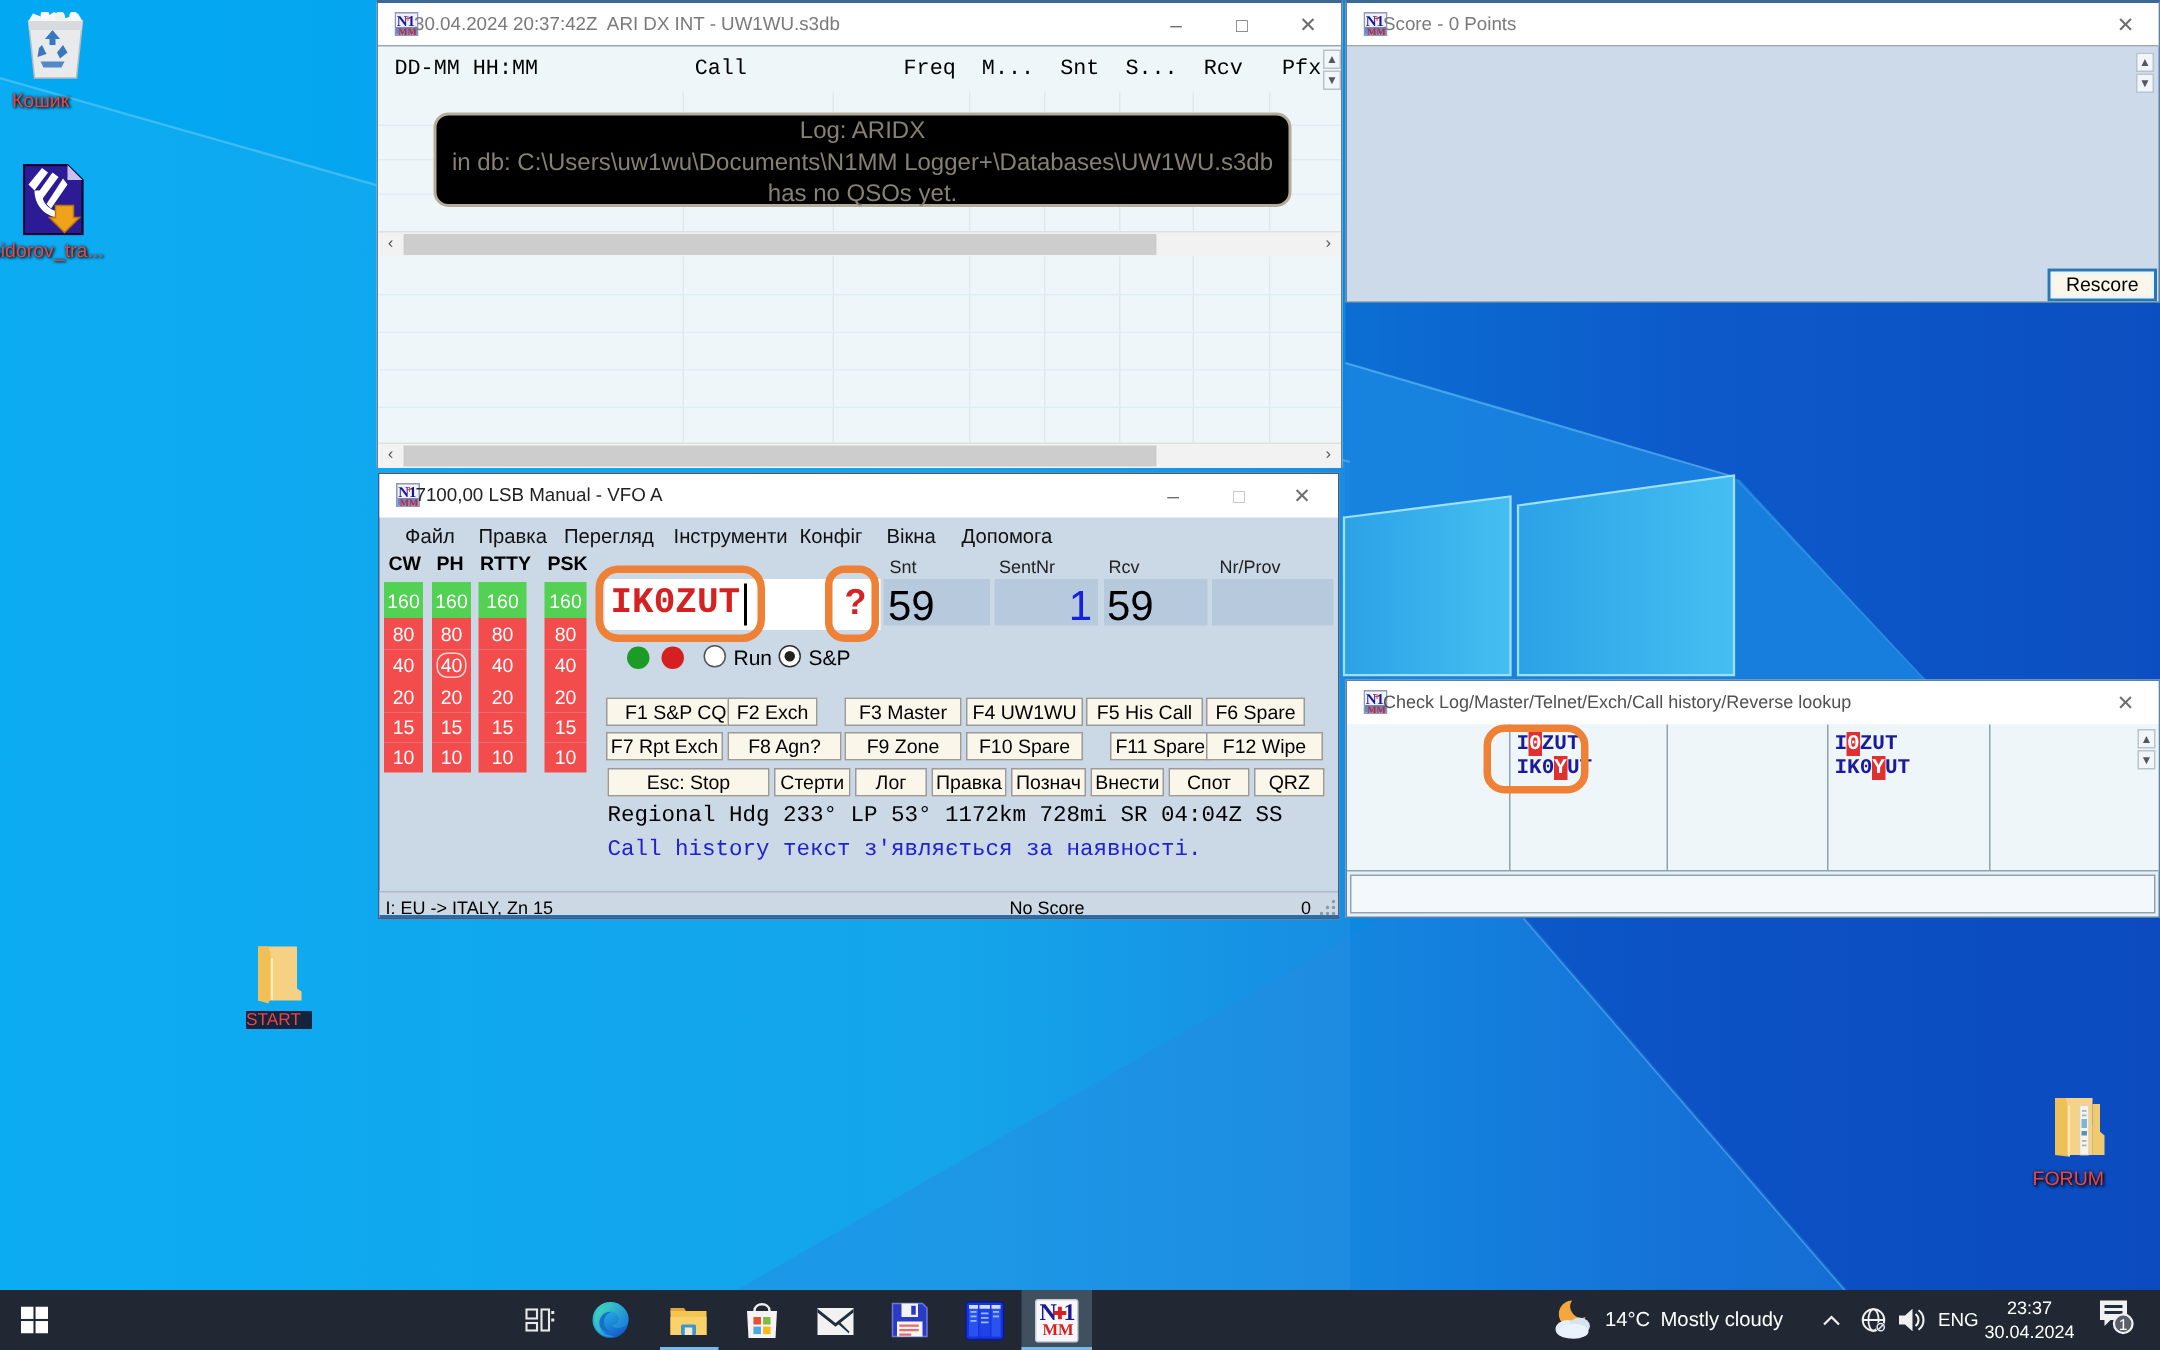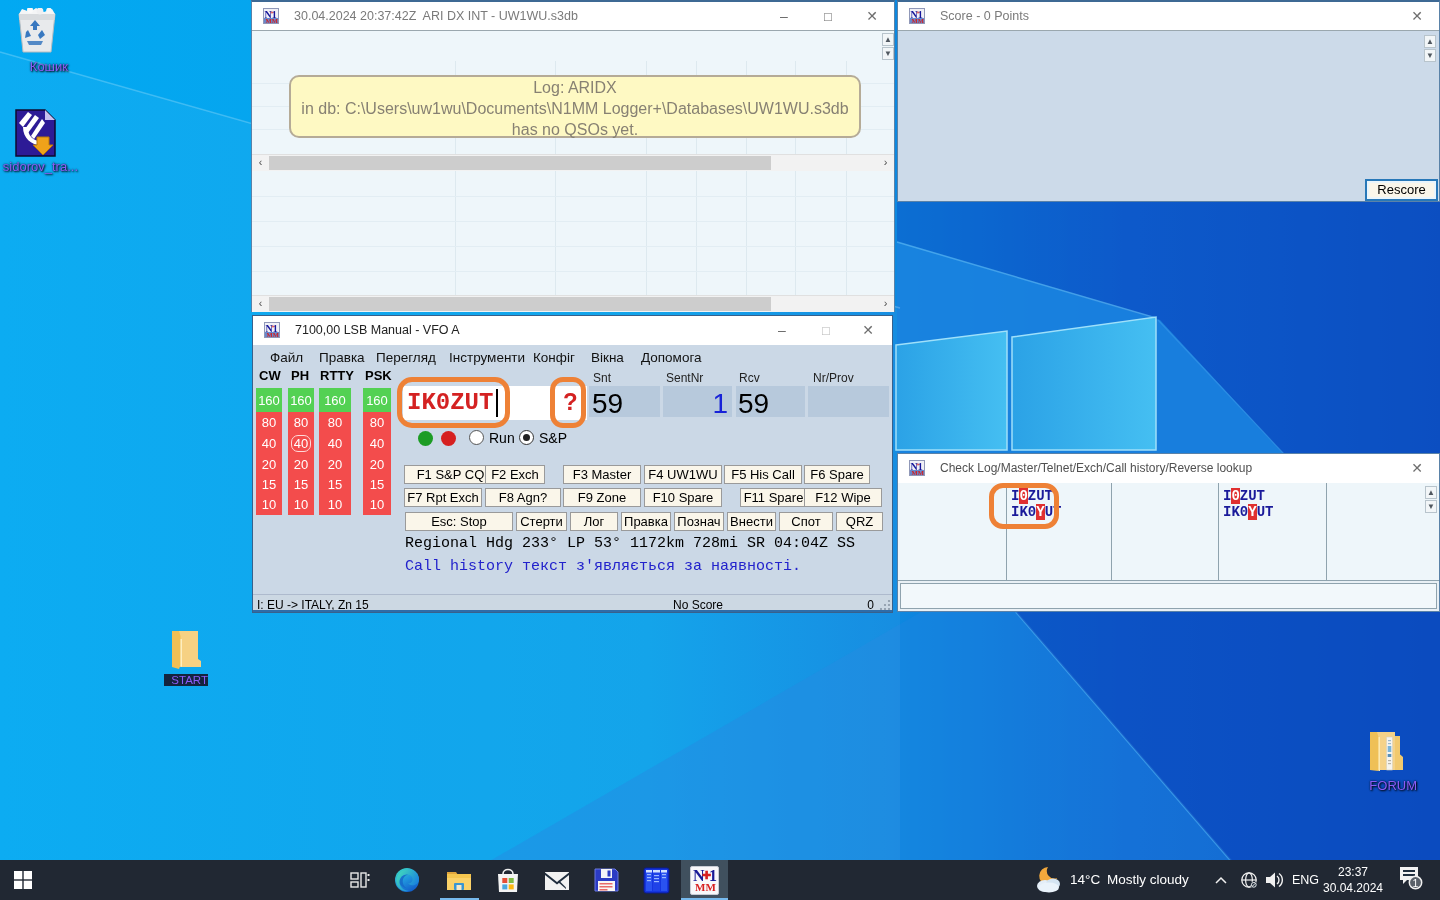--- a/index.html
+++ b/index.html
@@ -1,19 +1,19 @@
 <!DOCTYPE html>
 <html><head><meta charset="utf-8"><style>
 *{margin:0;padding:0;box-sizing:border-box}
 html,body{width:1440px;height:900px;overflow:hidden;font-family:"Liberation Sans",sans-serif}
 .abs{position:absolute}
-.iconlbl{position:absolute;color:#8b5cf6;font-size:13px;text-align:right;text-shadow:1px 1px 2px #000,0 0 2px rgba(0,0,0,0.8);white-space:nowrap}
+.iconlbl{position:absolute;color:#ef4444;font-size:13px;text-align:left;text-shadow:1px 1px 2px #000,0 0 2px rgba(0,0,0,0.8);white-space:nowrap}
 .win{position:absolute;background:#cfdce9}
 .tbar{position:absolute;left:0;top:0;right:0;height:29px;background:#fff;color:#7a7a7a;font-size:12.5px}
-.ttxt{position:absolute;left:42px;top:7px;white-space:nowrap}
+.ttxt{position:absolute;left:24px;top:7px;white-space:nowrap}
 .wbtn{position:absolute;top:0;width:44px;height:29px;color:#6e6e6e;font-size:14px;text-align:center;line-height:29px}
 .mono{font-family:"Liberation Mono",monospace}
 .vline{position:absolute;width:1px;background:#dde9ef;top:0;bottom:0}
 .fkey{position:absolute;height:19px;background:#faf6ea;border:1px solid #9a9a9a;font-size:13px;color:#000;text-align:center;line-height:17px}
 .scrbtn{position:absolute;width:12px;height:13px;background:#f2f6f8;border:1px solid #b8c4cc;color:#505860;font-size:8px;text-align:center;line-height:12px}
 .hscroll{background:#f2f2f2;border-top:1px solid #e0e0e0}
 .hthumb{position:absolute;top:1px;height:14px;background:#cdcdcd}
 .harrow{position:absolute;top:0;width:17px;height:16px;color:#555;font-size:11px;text-align:center;line-height:16px;font-family:"Liberation Mono",monospace}
 .bcell{position:absolute;color:#fff;font-size:13px;text-align:center}
 </style></head>
@@ -99,33 +99,34 @@
         <rect x="1" y="10" width="14" height="5" fill="#6888cc"></rect>
         <text x="1.5" y="9.5" font-size="10" font-weight="bold" fill="#16169a" font-family="Liberation Serif">N1</text>
         <text x="7" y="6.5" font-size="7" font-weight="bold" fill="#d42020" font-family="Liberation Serif">+</text>
         <text x="2.5" y="15" font-size="6.5" font-weight="bold" fill="#d42020" font-family="Liberation Serif">MM</text>
       </svg>
     <span class="ttxt">30.04.2024 20:37:42Z&nbsp; ARI DX INT - UW1WU.s3db</span>
     <span class="wbtn" style="right:88px">–</span>
     <span class="wbtn" style="right:44px;font-size:13px">□</span>
     <span class="wbtn" style="right:0">✕</span>
   </div>
+  <div class="abs mono" style="left:11px;top:30px;width:631px;height:29px;font-size:14.5px;color:#000;white-space:pre;line-height:29px">DD-MM HH:MM            Call            Freq  M...  Snt  S...  Rcv   Pfx</div>
   <div class="abs" style="left:0;top:59px;width:642px;height:93px">
     <div class="vline" style="left:203px"></div>
       <div class="vline" style="left:303px"></div>
     <div class="vline" style="left:394px"></div>
       <div class="vline" style="left:444px"></div>
     <div class="vline" style="left:494px"></div>
       <div class="vline" style="left:543px"></div>
     <div class="vline" style="left:594px"></div>
     <div class="abs" style="left:0;top:22px;width:642px;height:1px;background:#e2edf3"></div>
     <div class="abs" style="left:0;top:45px;width:642px;height:1px;background:#e2edf3"></div>
     <div class="abs" style="left:0;top:68px;width:642px;height:1px;background:#e2edf3"></div>
   </div>
-  <div class="abs" style="left:37px;top:73px;width:572px;height:63px;background:#fef9c3;border:2px solid #b5ab97;border-radius:10px;color:#878173;font-size:16px;text-align:center;line-height:21px;padding-top:0px">Log: ARIDX<br>in db: C:\Users\uw1wu\Documents\N1MM Logger+\Databases\UW1WU.s3db<br>has no QSOs yet.</div>
+  <div class="abs" style="left:37px;top:73px;width:572px;height:63px;background:#000000;border:2px solid #b5ab97;border-radius:10px;color:#878173;font-size:16px;text-align:center;line-height:21px;padding-top:0px">Log: ARIDX<br>in db: C:\Users\uw1wu\Documents\N1MM Logger+\Databases\UW1WU.s3db<br>has no QSOs yet.</div>
   <div class="abs hscroll" style="left:0;top:152px;width:642px;height:17px">
     <span class="harrow" style="left:0">‹</span>
       <span class="harrow" style="right:0">›</span>
     <div class="hthumb" style="left:17px;width:502px"></div>
   </div>
   <div class="abs" style="left:0;top:169px;width:642px;height:124px">
     <div class="vline" style="left:203px"></div>
       <div class="vline" style="left:303px"></div>
     <div class="vline" style="left:394px"></div>
       <div class="vline" style="left:444px"></div>

